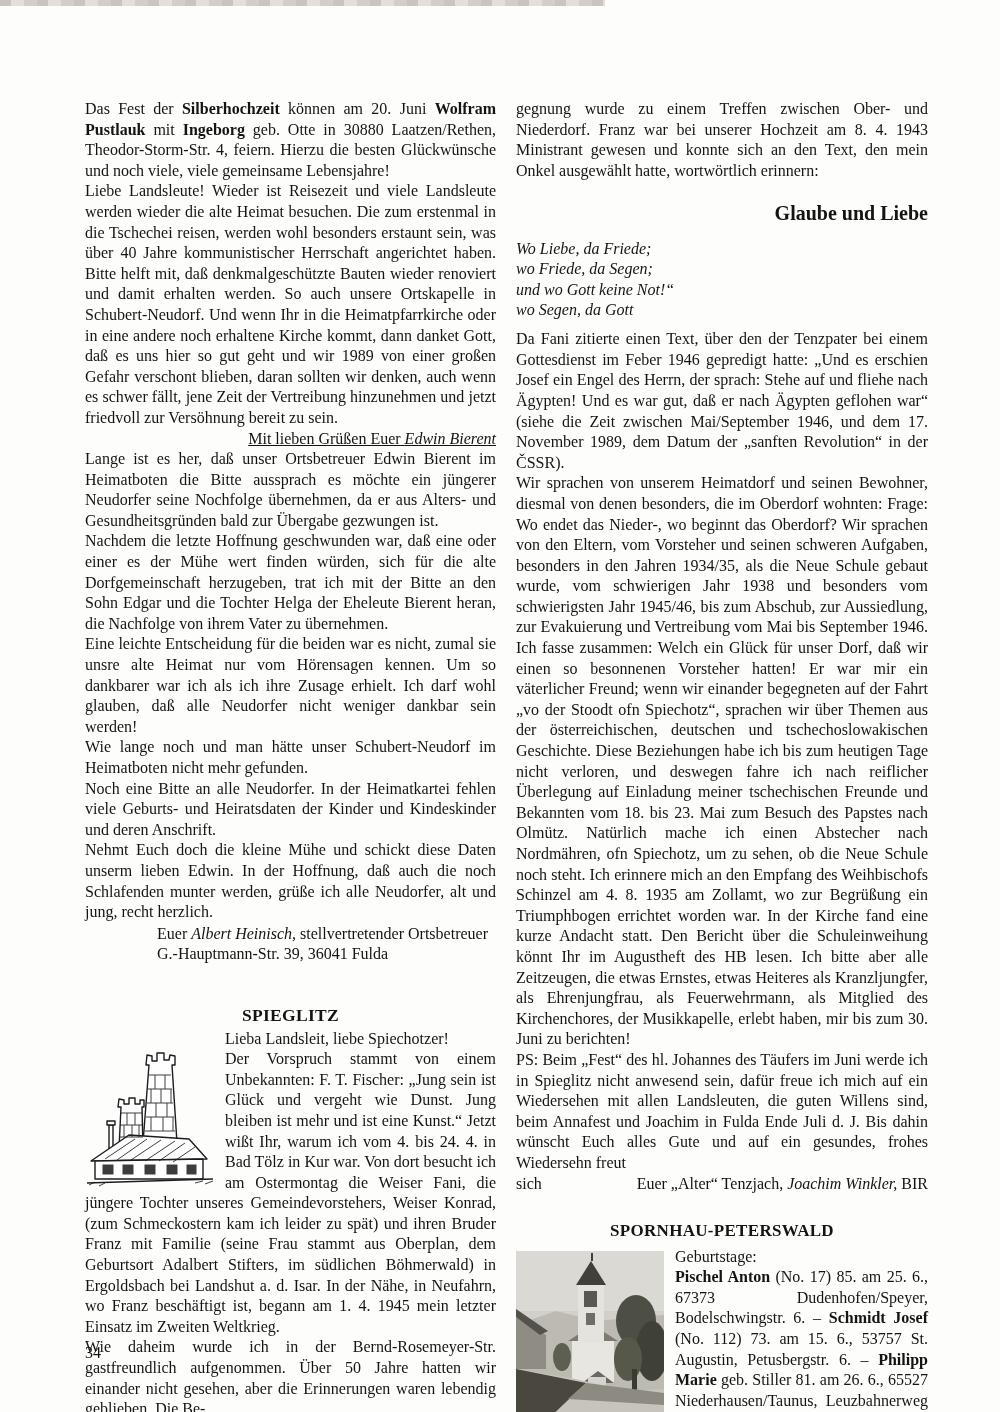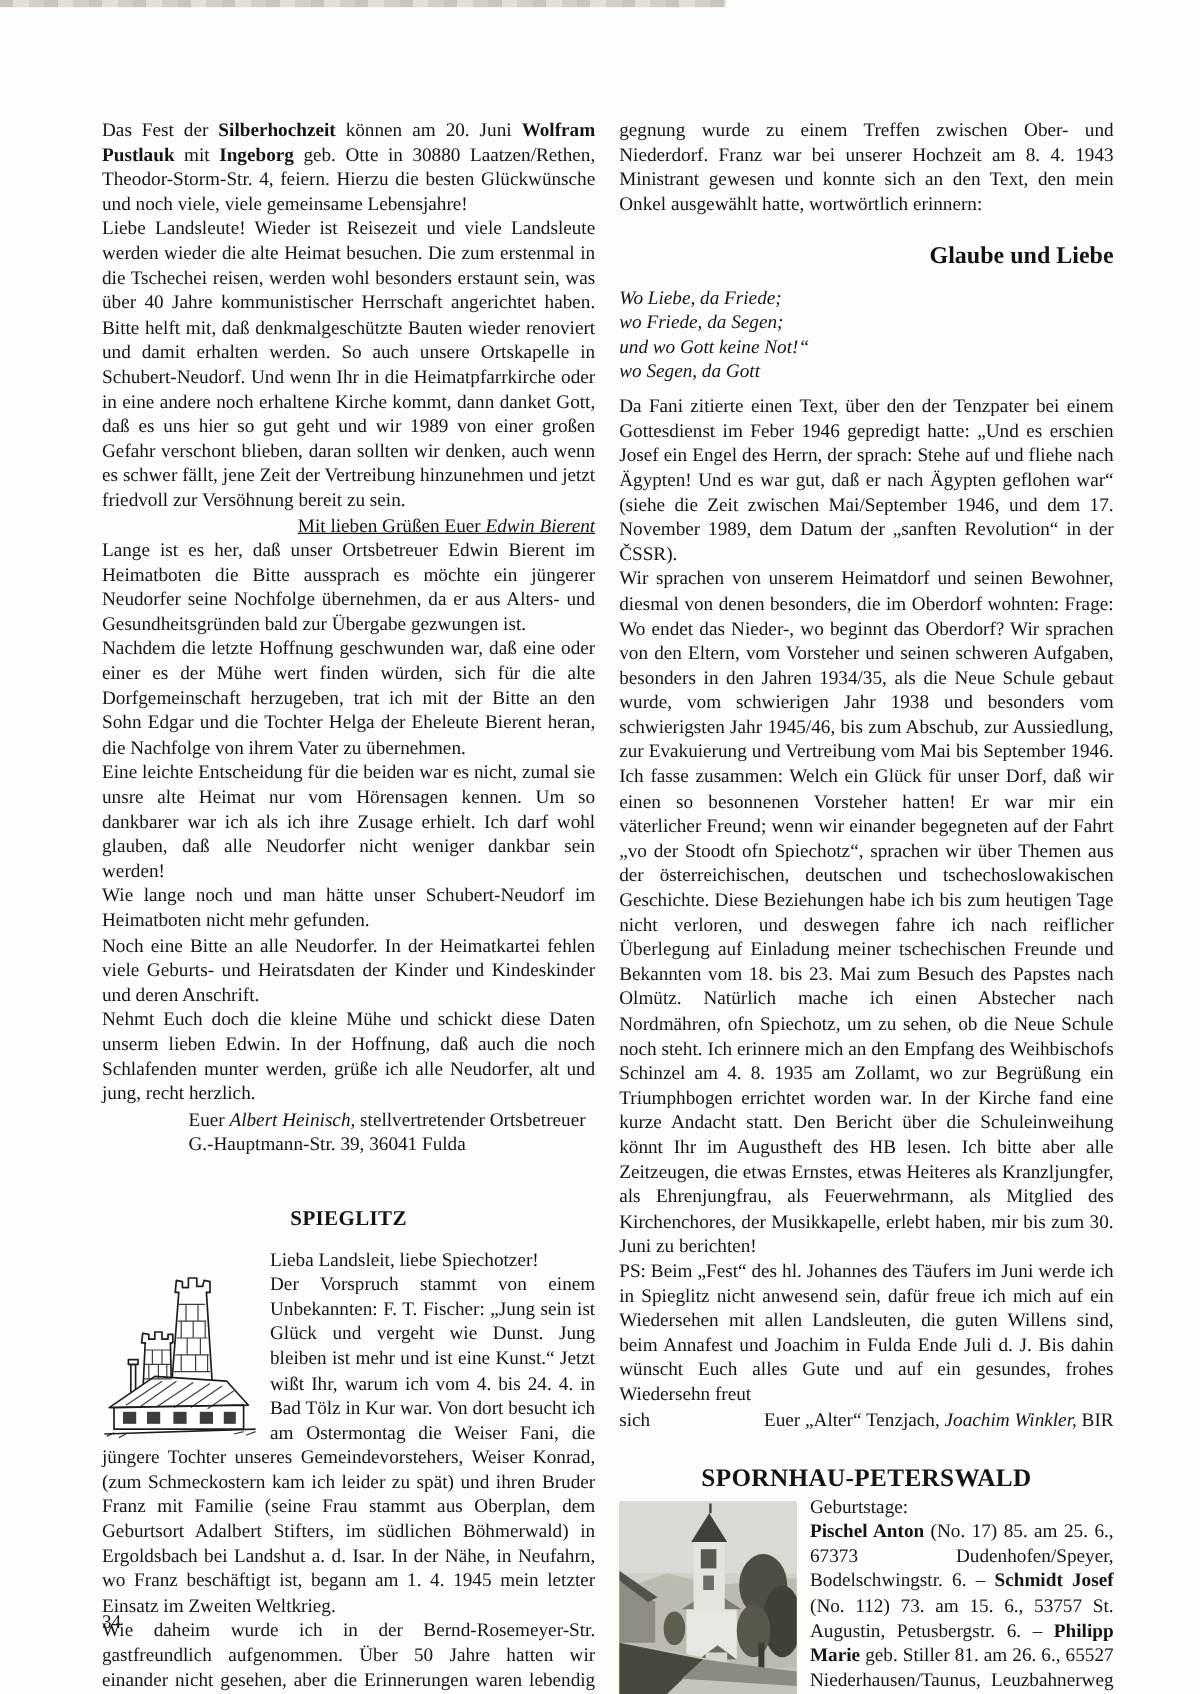--- a/index.html
+++ b/index.html
@@ -26,29 +26,29 @@
   .sig-block{margin-top:1px;padding-left:72px;text-align:left;}
   .section-heading{
     font-weight:bold;text-align:center;font-size:17.5px;
     margin:0;letter-spacing:.3px;
   }
   .big-heading{
     font-weight:bold;text-align:right;font-size:20px;
     margin:22px 0 15px 0;
   }
   .spieglitz-section{margin-top:40px;}
-  .spieglitz-section .section-heading{margin-bottom:15px;text-align:center;}
+  .spieglitz-section .section-heading{margin-bottom:3px;text-align:center;}
   .tower-float{
     float:left;width:132px;height:160px;margin:2px 8px 2px 0;
   }
   .poem{margin:0 0 9px 0;text-align:left;}
   .poem div{line-height:20.3px;font-style:italic;}
   .p9{margin-top:9px;}
   .ps-sig-row{display:flex;justify-content:space-between;}
-  .spornhau-heading{margin:27px 0 5px 0;font-size:21px;}
+  .spornhau-heading{margin:27px 0 5px 0;font-size:17px;}
   .photo-float{
     float:left;width:148px;height:170px;margin:4px 11px 2px 0;
   }
   .page-number{position:absolute;left:85px;top:1344px;font-size:16px;}
   svg{display:block;width:100%;height:100%;}
 </style>
 </head>
 <body>
 
 <div class="scan-strip"></div>

